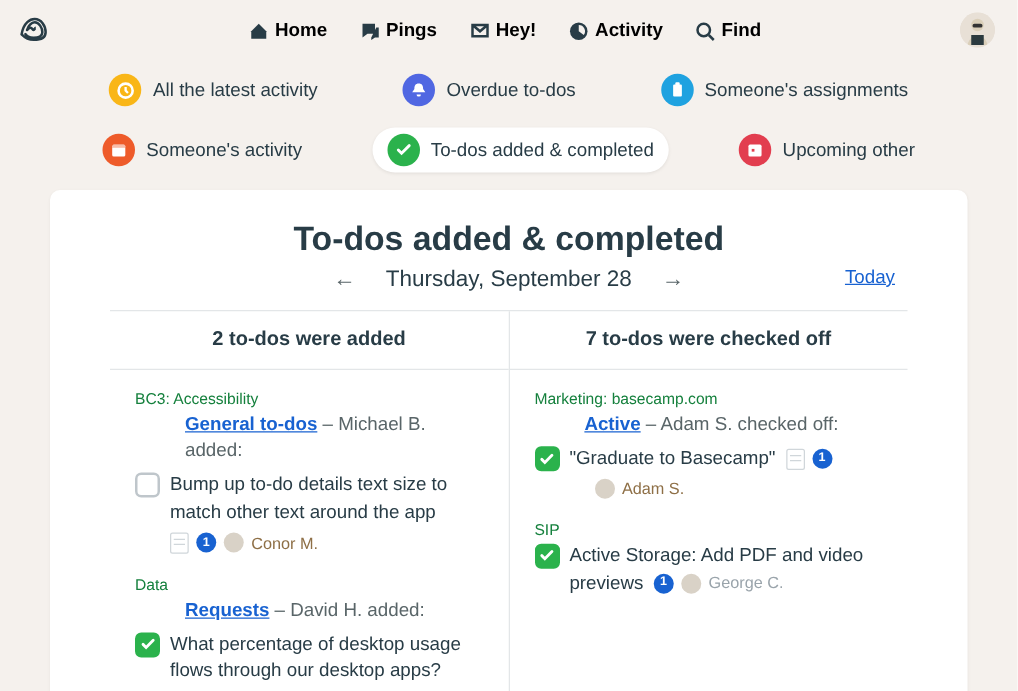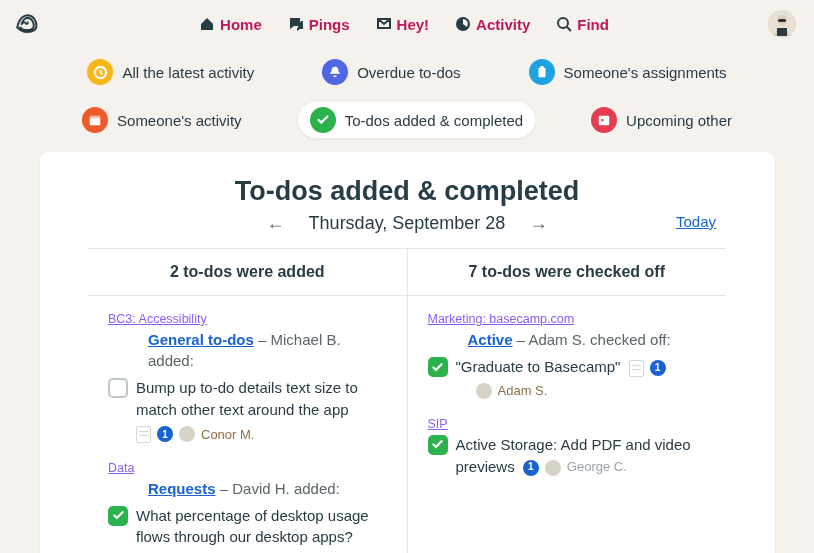--- a/index.html
+++ b/index.html
@@ -22,25 +22,25 @@
     flex-shrink: 0;
   }
   .nav {
     flex: 1;
     display: flex;
     justify-content: center;
     gap: 26px;
   }
   .nav-item {
     display: flex;
-    align-items: center;
+    align-items: flex-end;
     gap: 5px;
     font-weight: 700;
     font-size: 15px;
-    color: #be185d;
+    color: #000000;
     cursor: pointer;
   }
   .nav-icon { width:16px; height:16px; display:inline-flex; align-items:center; justify-content:center; }
   .avatar {
     width: 28px; height: 28px;
     border-radius: 50%;
     background: #e8e0d6;
     display:flex; align-items:center; justify-content:center;
     overflow:hidden;
   }
@@ -108,21 +108,21 @@
   .col { flex:1; padding: 14px 20px 0; }
   .col + .col { border-left:1px solid #e3e6e8; }
   .col-title {
     text-align:center; font-weight:700; font-size:16px;
     padding-bottom: 14px;
     border-bottom: 1px solid #e3e6e8;
     margin-bottom: 16px;
     margin-left:-20px; margin-right:-20px;
   }
   .group { margin-bottom: 18px; }
-  .crumb { font-size:12.5px; color:#8b5cf6; margin-bottom:3px;text-decoration:underline; }
+  .crumb { font-size:12.5px; color:#15803d; margin-bottom:3px; }
   .list-head { font-size:15px; margin-bottom:6px; line-height:1.4;margin-left:40px; }
   .list-link { color:#1862d1; text-decoration:underline; font-weight:700; cursor:pointer; }
   .muted { color:#596568; }
   .todo-row { display:flex; align-items:flex-start; gap:8px; line-height:1.45; font-size:15px; }
   .todo-text { flex:1; color:#283c46; }
   .checkbox {
     width:20px; height:20px; border:2px solid #bfc6cb; border-radius:5px;
     flex-shrink:0; margin-top:1px;
   }
   .checkbox.checked {

